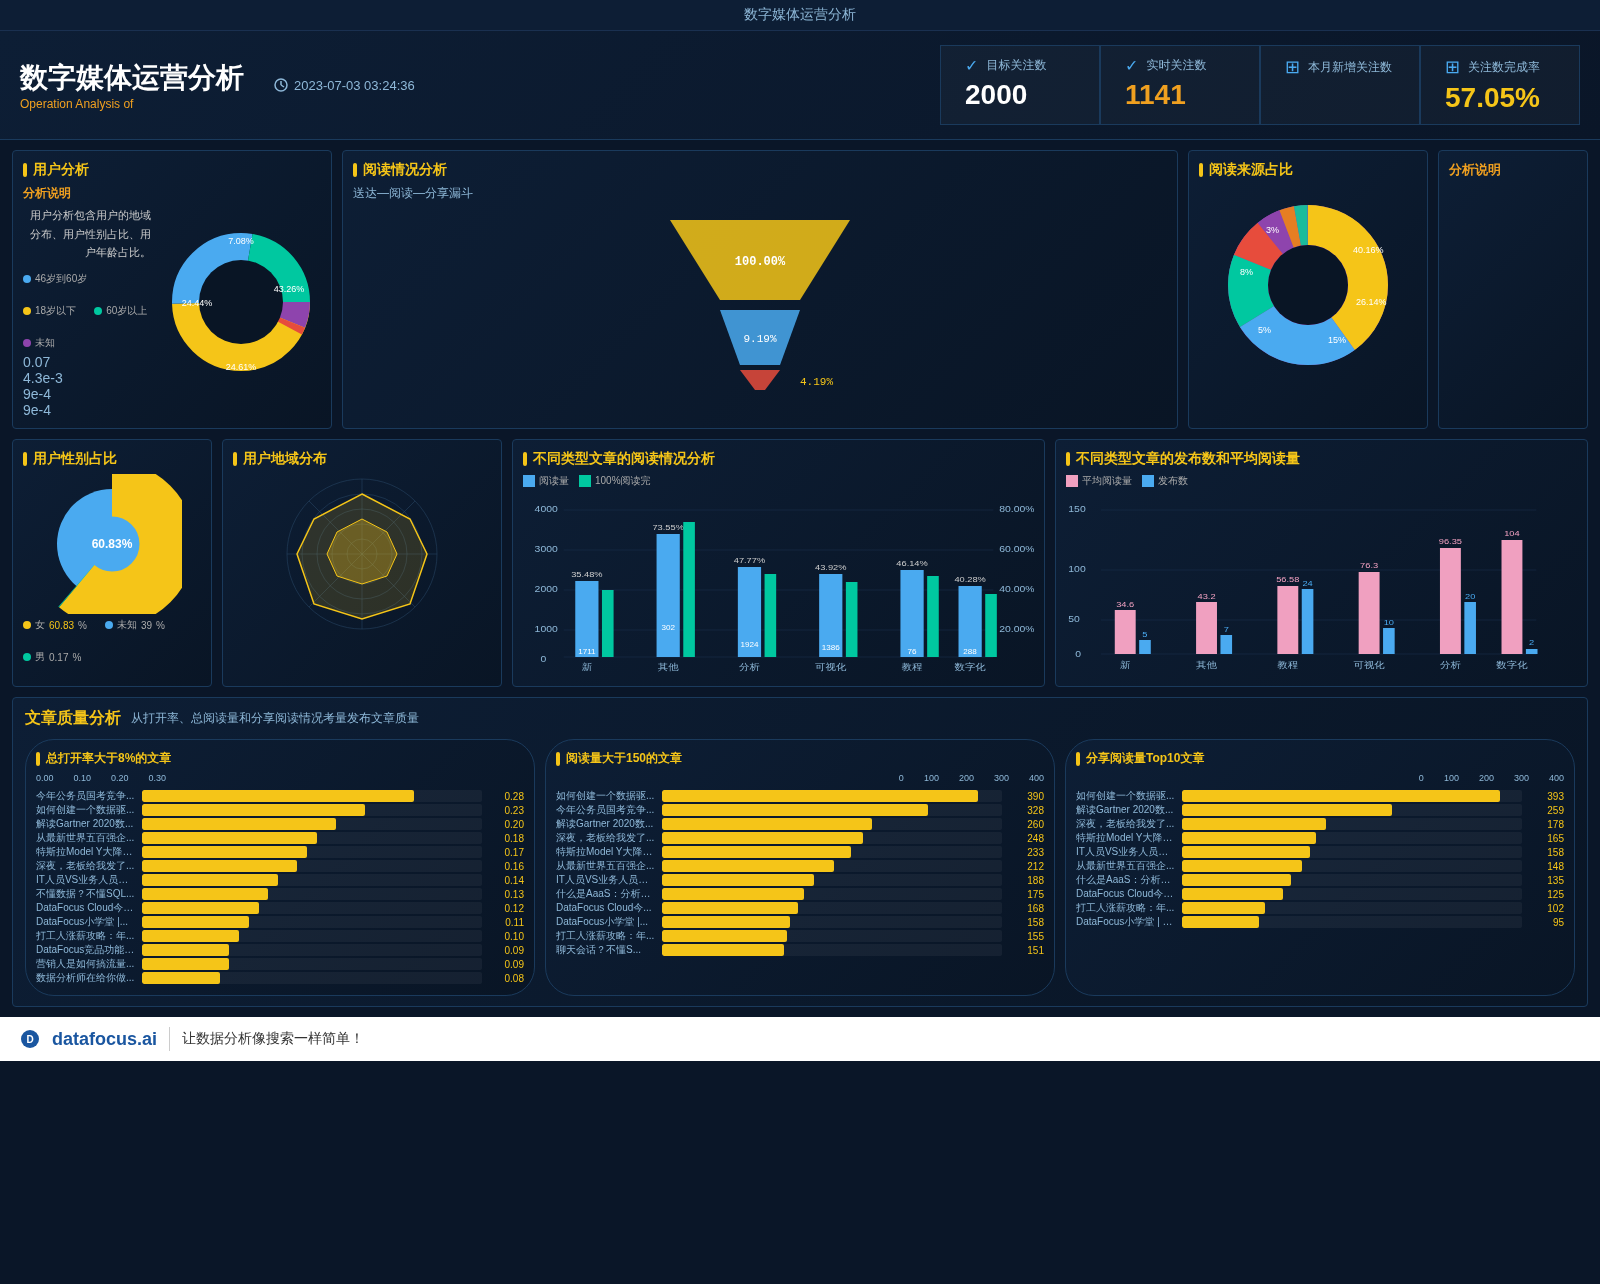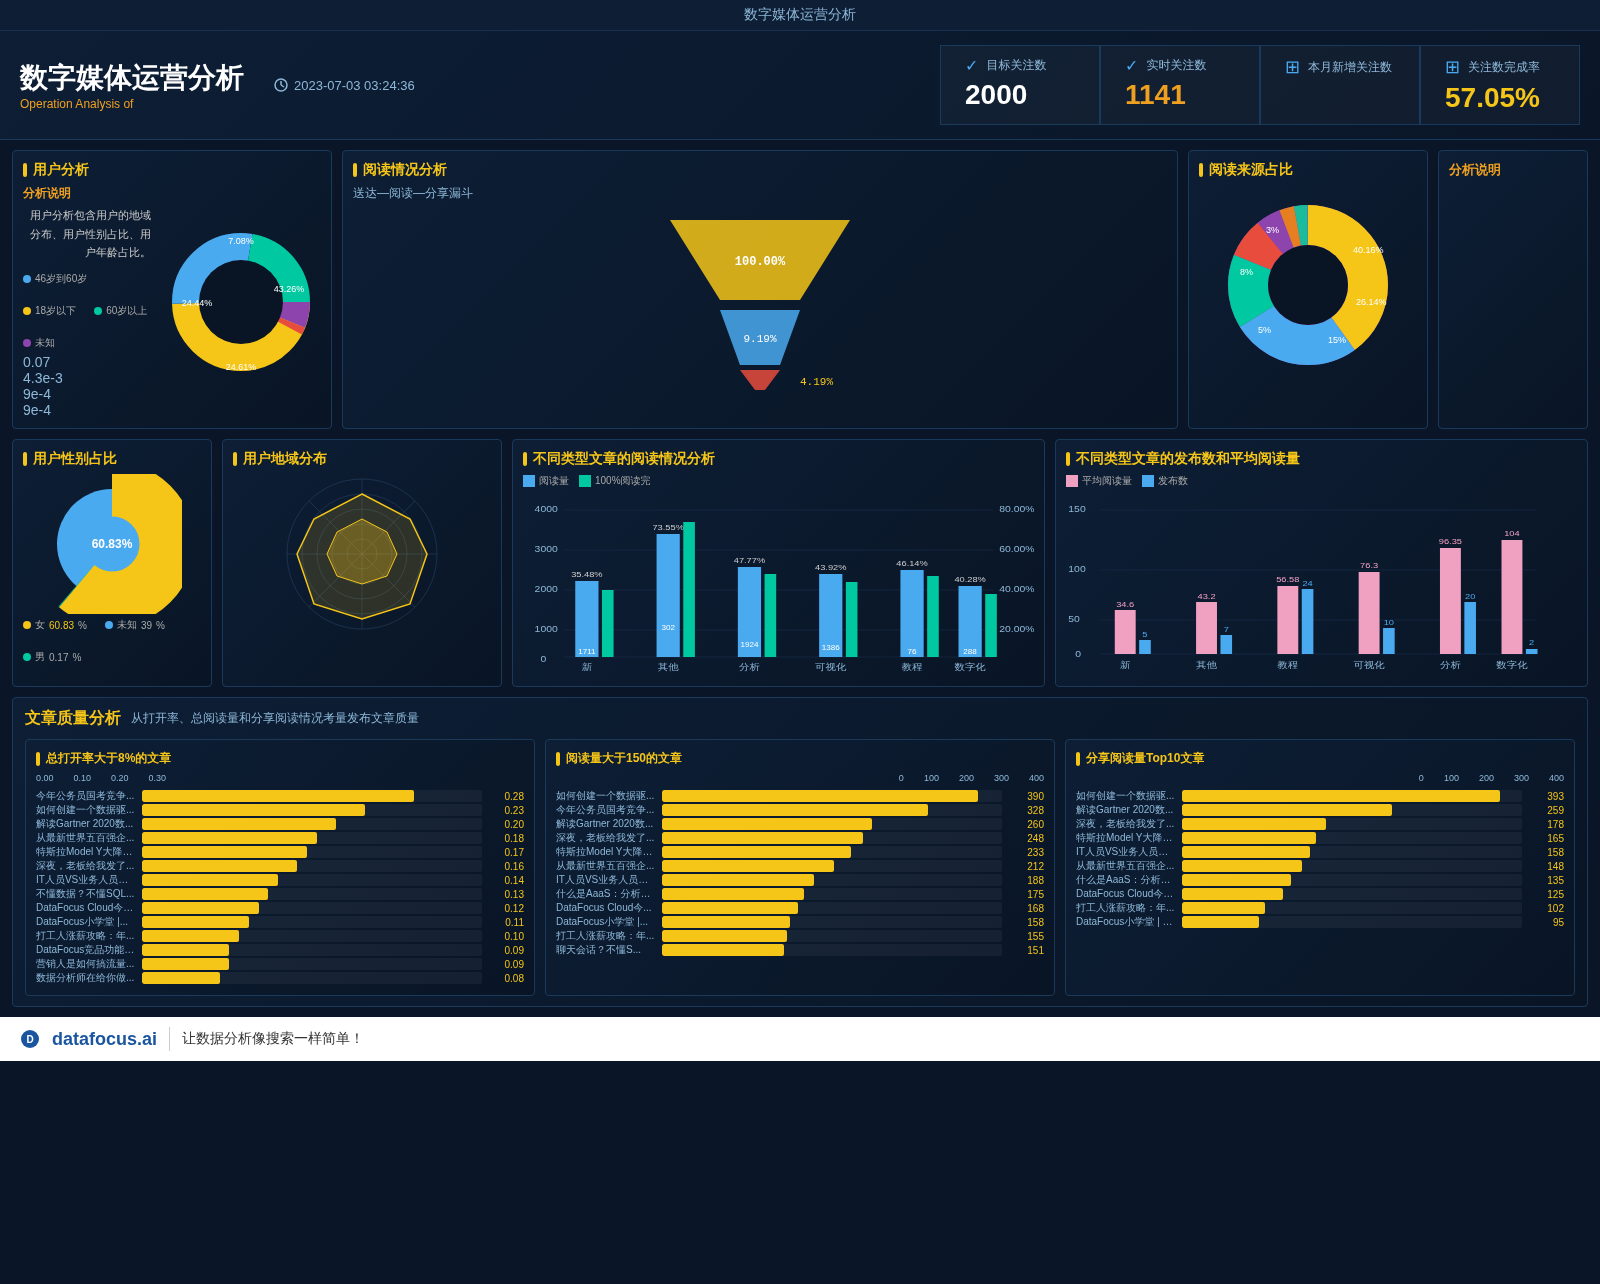--- a/index.html
+++ b/index.html
@@ -144,20 +144,21 @@
     .article-quality-desc {
       font-size: 12px;
       color: #8eb8d8;
     }
     .quality-charts-row {
       display: flex;
       gap: 10px;
     }
     .quality-chart-panel {
       flex: 1;
+      border-radius: 29px;
     }
     .quality-chart-panel .panel-title {
       font-size: 12px;
       color: #f5c518;
     }
     .bar-list {
       display: flex;
       flex-direction: column;
       margin-top: 6px;
     }

